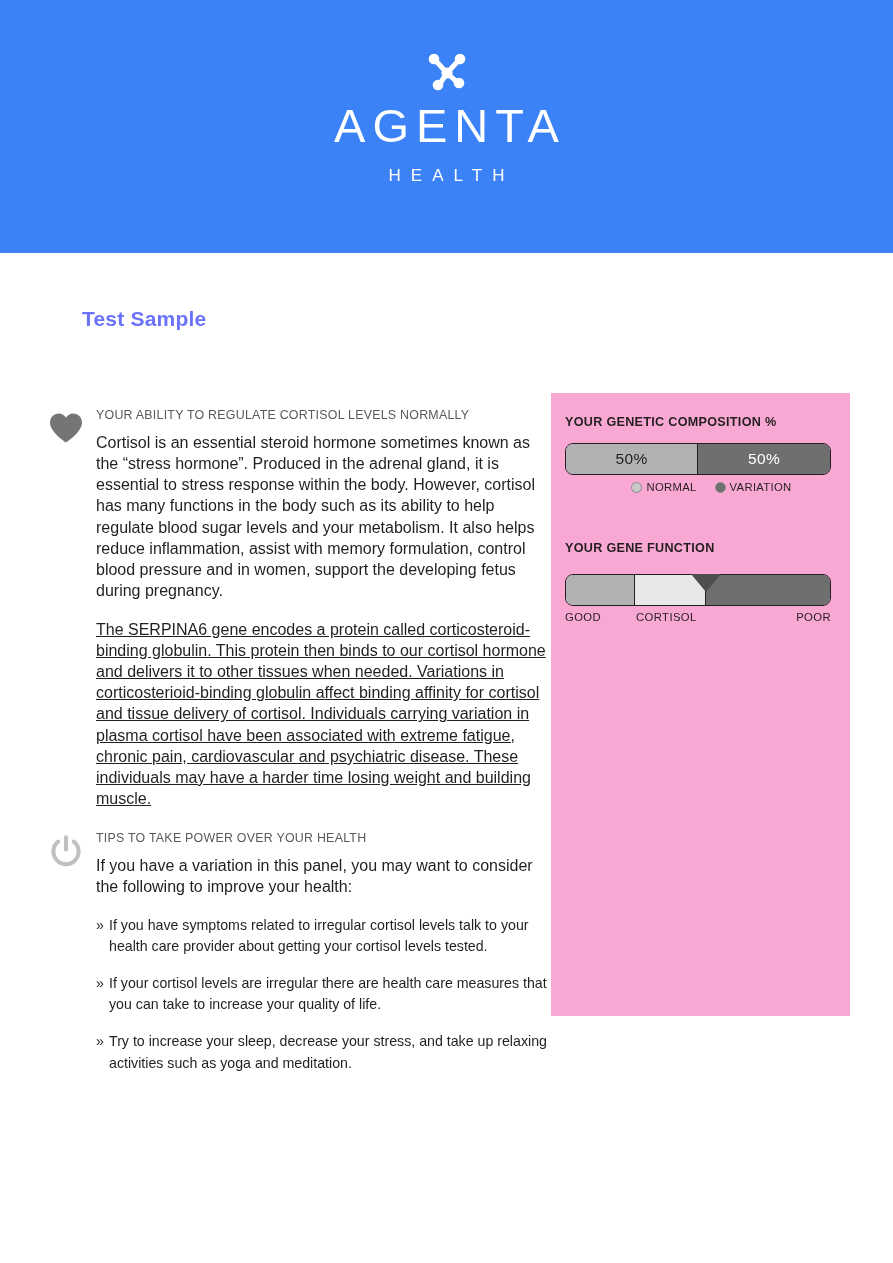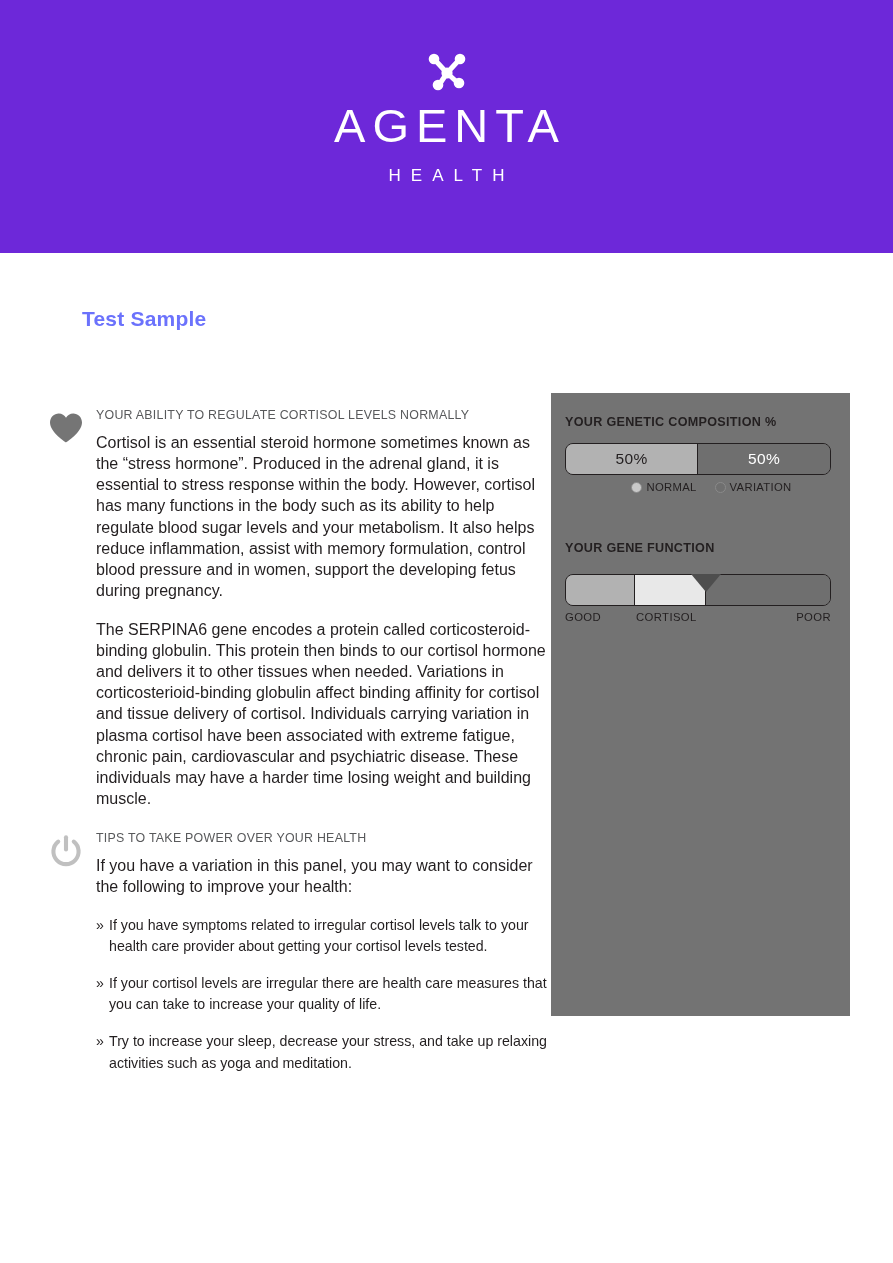--- a/index.html
+++ b/index.html
@@ -12,21 +12,21 @@
     font-family: "Liberation Sans", sans-serif;
     color: #231f20;
     overflow: hidden;
     position: relative;
   }
 
   
   .header-band {
     width: 893px;
     height: 253px;
-    background: #6d28d9;
+    background: #3b82f6;
     position: relative;
   }
   .logo-block {
     position: absolute;
     left: 0; right: 0;
     top: 52px;
     display: flex;
     flex-direction: column;
     align-items: center;
   }
@@ -84,21 +84,21 @@
     letter-spacing: 0.25px;
     margin: 0 0 9px 0;
     line-height: 1.2;
   }
   .body-p {
     font-size: 16px;
     line-height: 21.2px;
     color: #231f20;
     margin: 0 0 17px 0;
   }
-  .body-p:last-child { margin-bottom: 0; }
+  .body-p:last-child { margin-bottom: 0; text-decoration: underline; }
   .bullets { margin: 14px 0 0 0; padding: 0; list-style: none; }
   .bullets li {
     position: relative;
     padding-left: 13px;
     font-size: 14.2px;
     line-height: 21.2px;
     margin-bottom: 16px;
   }
   .bullets li:last-child { margin-bottom: 0; }
   .bullets li .marker {
@@ -107,21 +107,21 @@
     font-size: 14.2px;
   }
 
   
   .right-panel {
     position: absolute;
     left: 551px;
     top: 393px;
     width: 299px;
     height: 623px;
-    background: #737373;
+    background: #f9a8d4;
     padding: 22px 14px 0 14px;
   }
   .panel-title {
     font-size: 12.6px;
     font-weight: bold;
     color: #231f20;
     letter-spacing: 0.3px;
     margin: 0 0 14px 0;
   }
   .panel-title.second { margin-top: 48px; }

